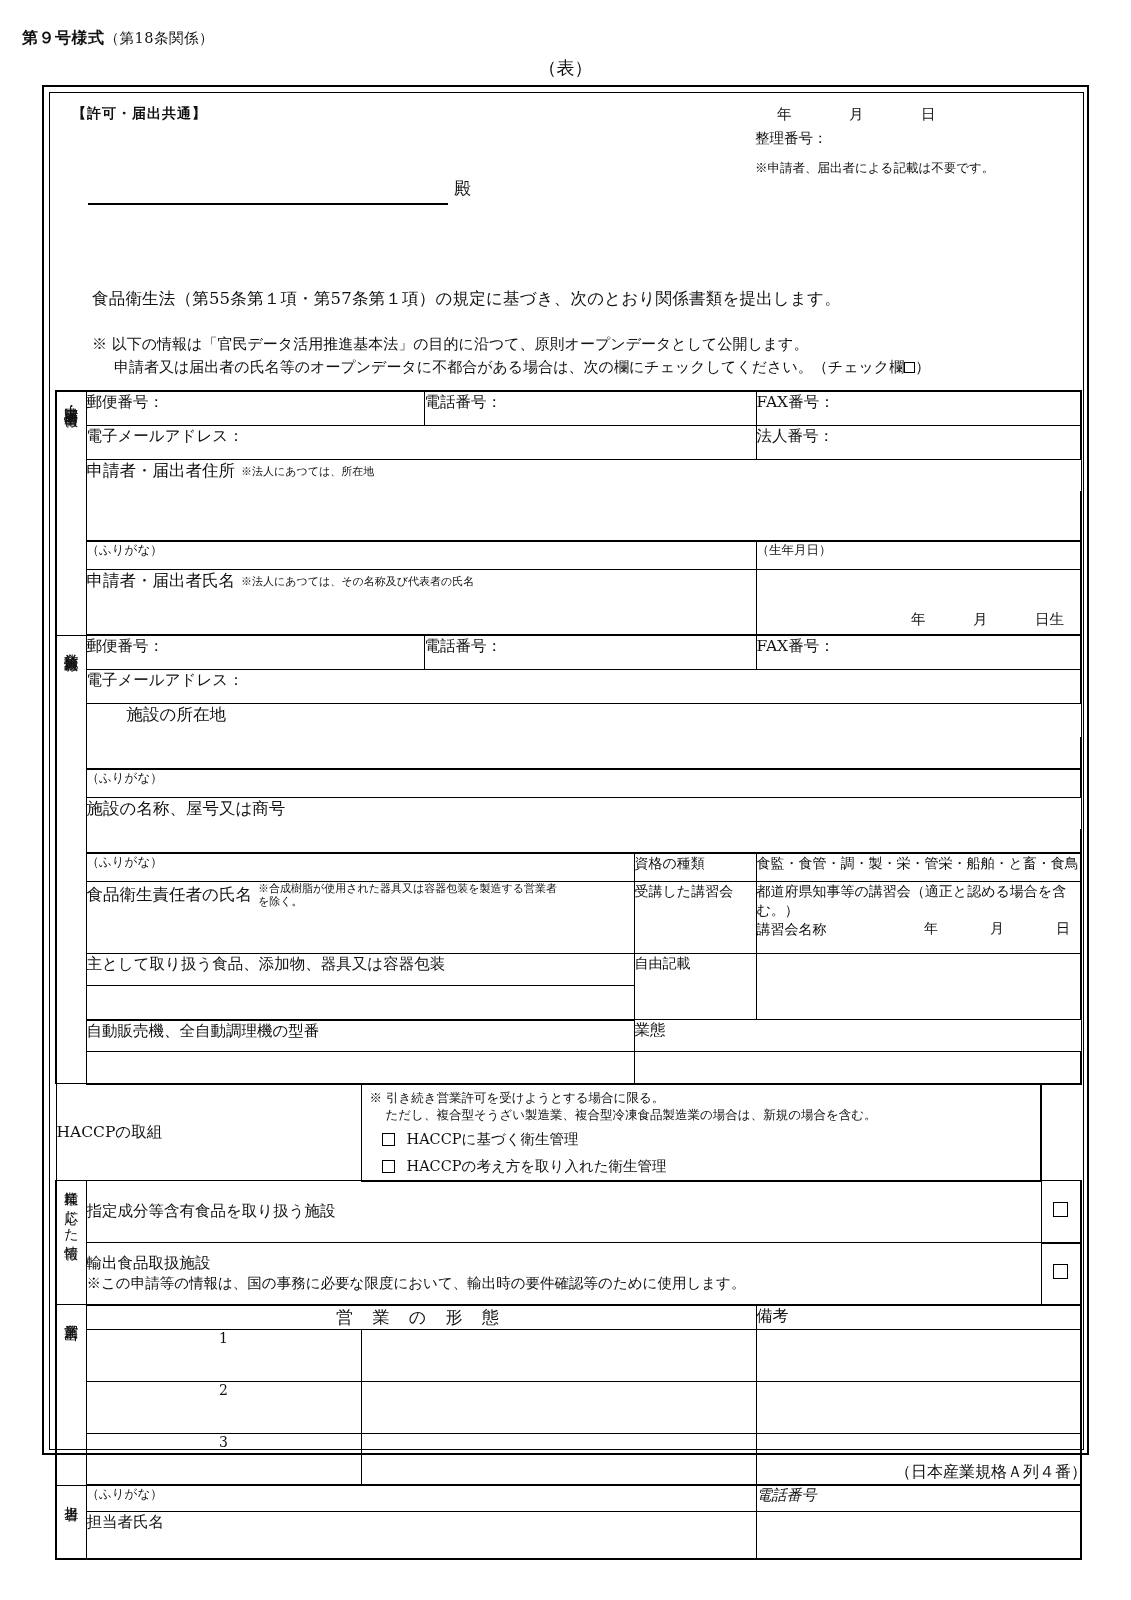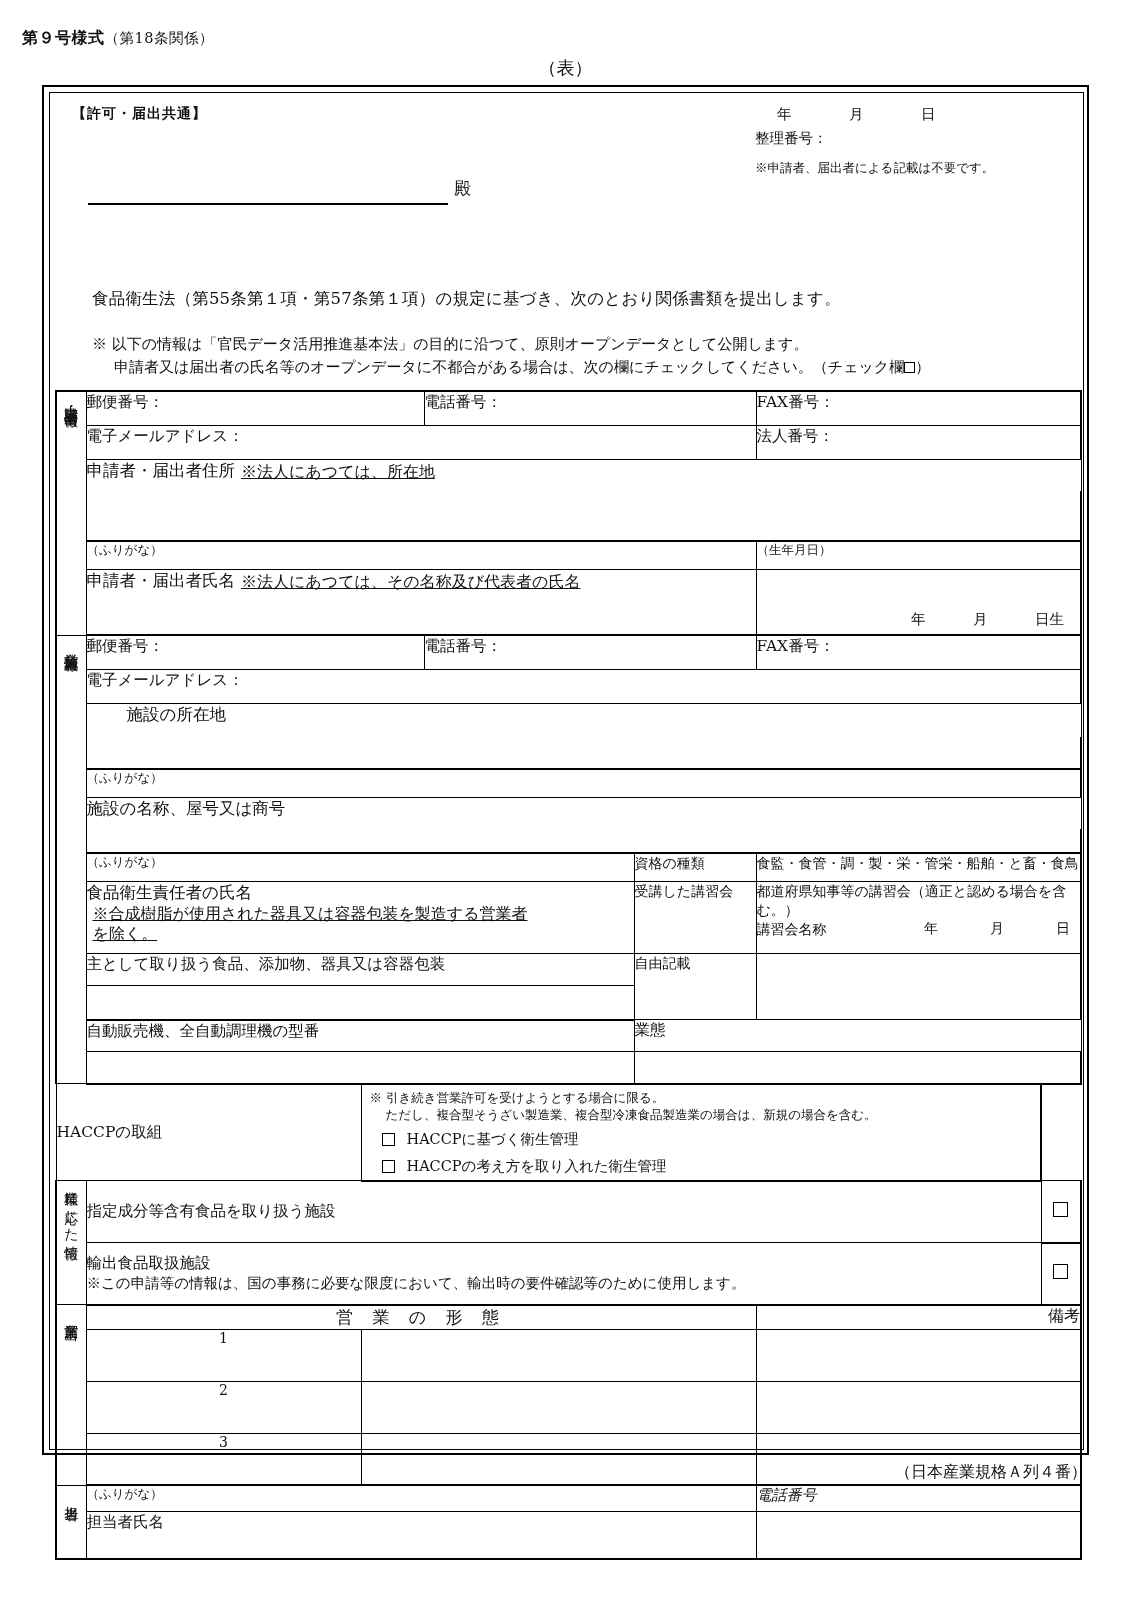--- a/index.html
+++ b/index.html
@@ -112,21 +112,21 @@
   .thick-r { border-right:2.5px solid #000 !important; }
   .dot-b { border-bottom:1px dotted #555 !important; }
   .dot-r { border-right:1px dotted #555 !important; }
   .no-b { border-bottom:none !important; }
   .no-t { border-top:none !important; }
 
   .furi { font-size:12.5px; padding:2px 6px 2px 10px; }
   .xsmall { font-size:11px; line-height:1.35; }
   .mid { font-size:15.5px; }
   .lbl-main { font-size:16.5px; }
-  .annot { font-size:16px; line-height:1.25; display:inline-block; vertical-align:middle; padding-left:6px;text-decoration:underline;}
+  .annot { font-size:11px; line-height:1.25; display:inline-block; vertical-align:middle; padding-left:6px;}
   .ymd-line { text-align:right; padding-right:16px; font-size:14.5px; }
   .ymd-line span { display:inline-block; width:62px; text-align:left; }
   .ymd-line2 { font-size:14px; }
   .ymd-line2 span { display:inline-block; width:66px; text-align:left;}
 
   .chk {
     display:inline-block;
     width:13px; height:13px;
     border:1px solid #000;
     vertical-align:-2px;
@@ -142,21 +142,21 @@
     width:11px; height:11px;
     border:1px solid #000;
     vertical-align:-1px;
   }
   .haccp-note { font-size:12.5px; line-height:1.4; padding:4px 6px 2px 8px;}
   .haccp-note .ind { padding-left:16px; }
   .haccp-item { font-size:14.5px; padding:4px 0 4px 20px; }
 
   .ctr { text-align:center; }
   .eigyo-hd { font-size:17px; letter-spacing:7px; text-align:center; padding:5px 0;}
-  .bikou-hd { font-size:16px; text-align:right; padding:5px 0;}
+  .bikou-hd { font-size:16px; text-align:left; padding:5px 0;}
   .rownum { width:28px; text-align:center; font-size:14px; vertical-align:middle;}
 
   .paper {
     position:absolute; right:44px; top:1462px;
     font-size:16px;
   }
 </style>
 </head>
 <body>
 

